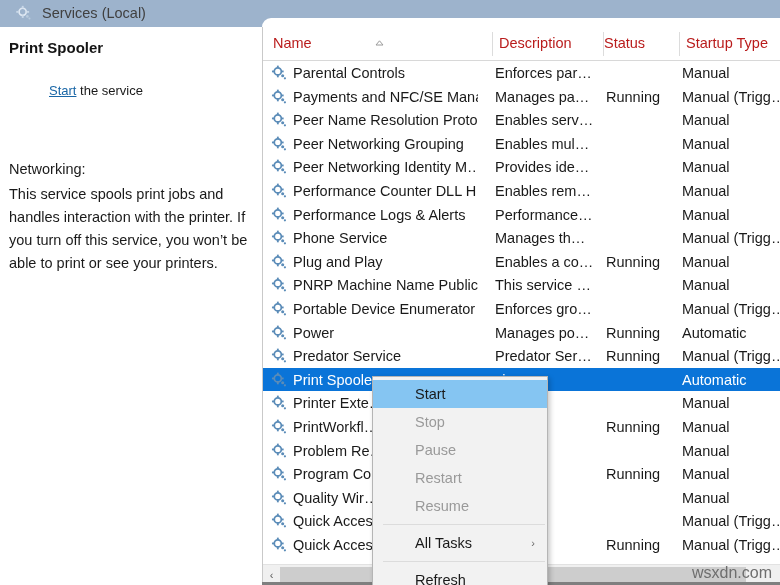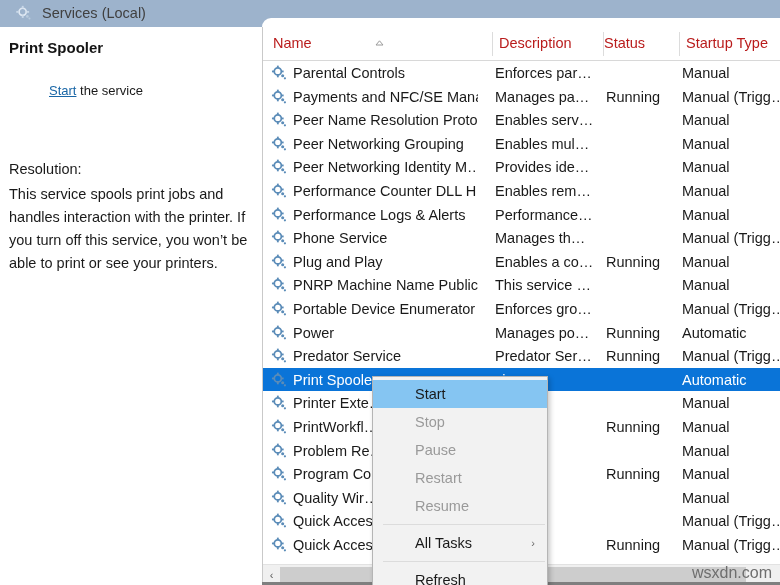--- a/index.html
+++ b/index.html
@@ -269,21 +269,21 @@
   </span>
   <div class="header-title">Services (Local)</div>
 
   <div class="left-pane">
     <div class="svc-title">Print Spooler</div>
 
     <div class="action-line">
       <span class="action-link">Start</span><span> the service</span>
     </div>
 
-    <div class="desc-label">Resolution:</div>
+    <div class="desc-label">Networking:</div>
     <div class="desc-body">This service spools print jobs and handles interaction with the printer. If you turn off this service, you won’t be able to print or see your printers.</div>
   </div>
 
   <div class="list-pane">
 
     <div class="col-headers">
       <div class="col-head" style="left:10px;">Name</div>
       <div class="col-head" style="left:236px;">Description</div>
       <div class="col-head" style="left:333px;margin-left:8px;">Status</div>
       <div class="col-head" style="left:423px;">Startup Type</div>

